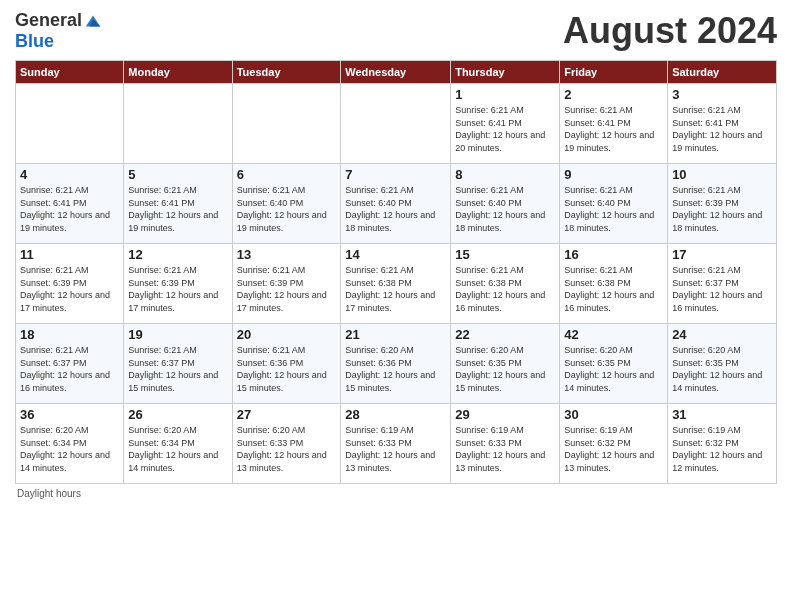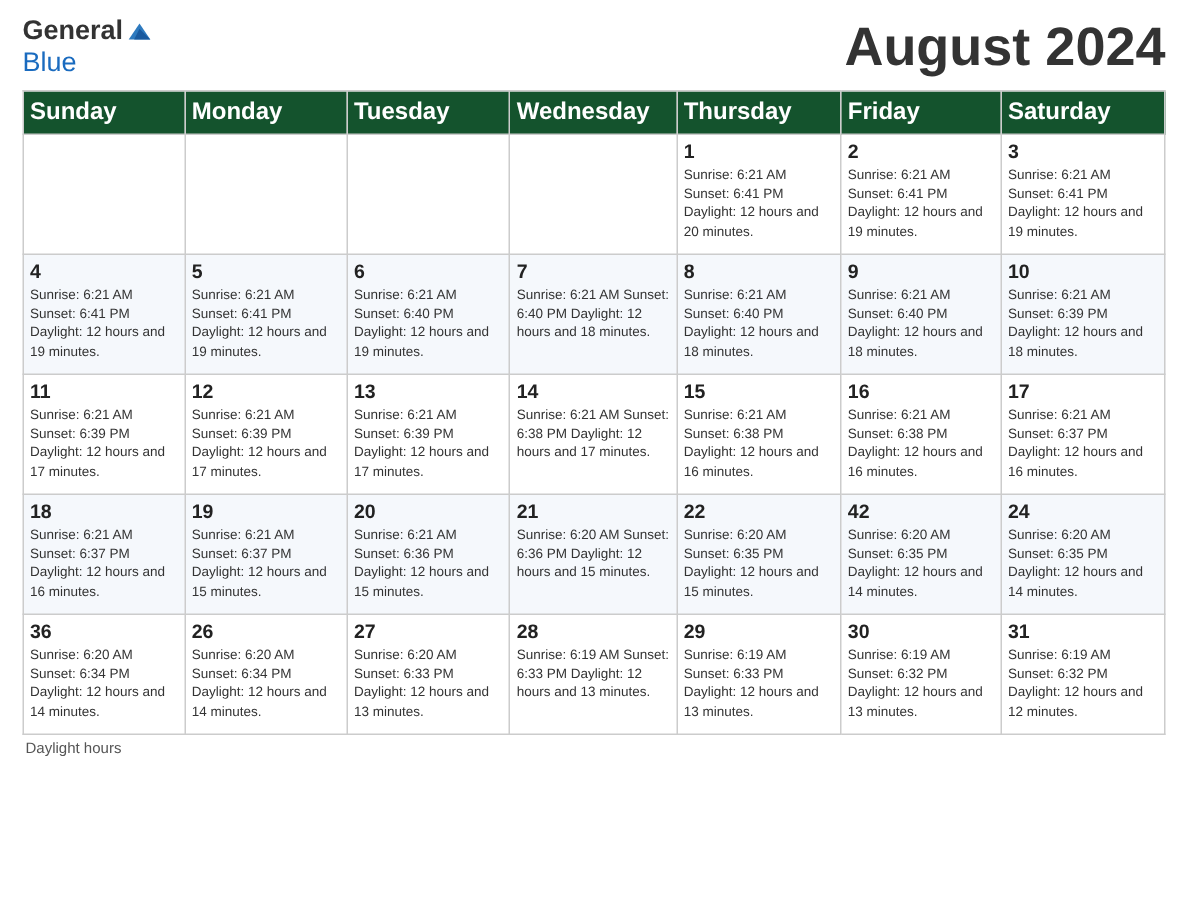--- a/index.html
+++ b/index.html
@@ -29,21 +29,21 @@
       display: flex;
       align-items: center;
     }
     .logo-general {
       font-size: 18px;
       font-weight: bold;
       color: #333;
     }
     .logo-blue {
       font-size: 18px;
-      font-weight: normal;
+      font-weight: bold;
       color: #1a6bbf;
     }
     .logo-icon {
       width: 18px;
       height: 18px;
       margin-left: 2px;
     }
     .title-section {
       text-align: right;
     }
@@ -55,25 +55,25 @@
     .subtitle {
       font-size: 14px;
       color: #555;
     }
     .calendar {
       width: 100%;
       border-collapse: collapse;
       font-size: 10px;
     }
     .calendar th {
-      background-color: #14532d;
+      background-color: #7f1d1d;
       color: white;
       padding: 5px 4px;
       text-align: left;
-      font-size: 16px;
+      font-size: 11px;
       font-weight: bold;
       border: 1px solid #ccc;
       margin-left: 24px;
     }
     .calendar td {
       border: 1px solid #ccc;
       vertical-align: top;
       padding: 3px 4px;
       width: 113px;
       height: 80px;

